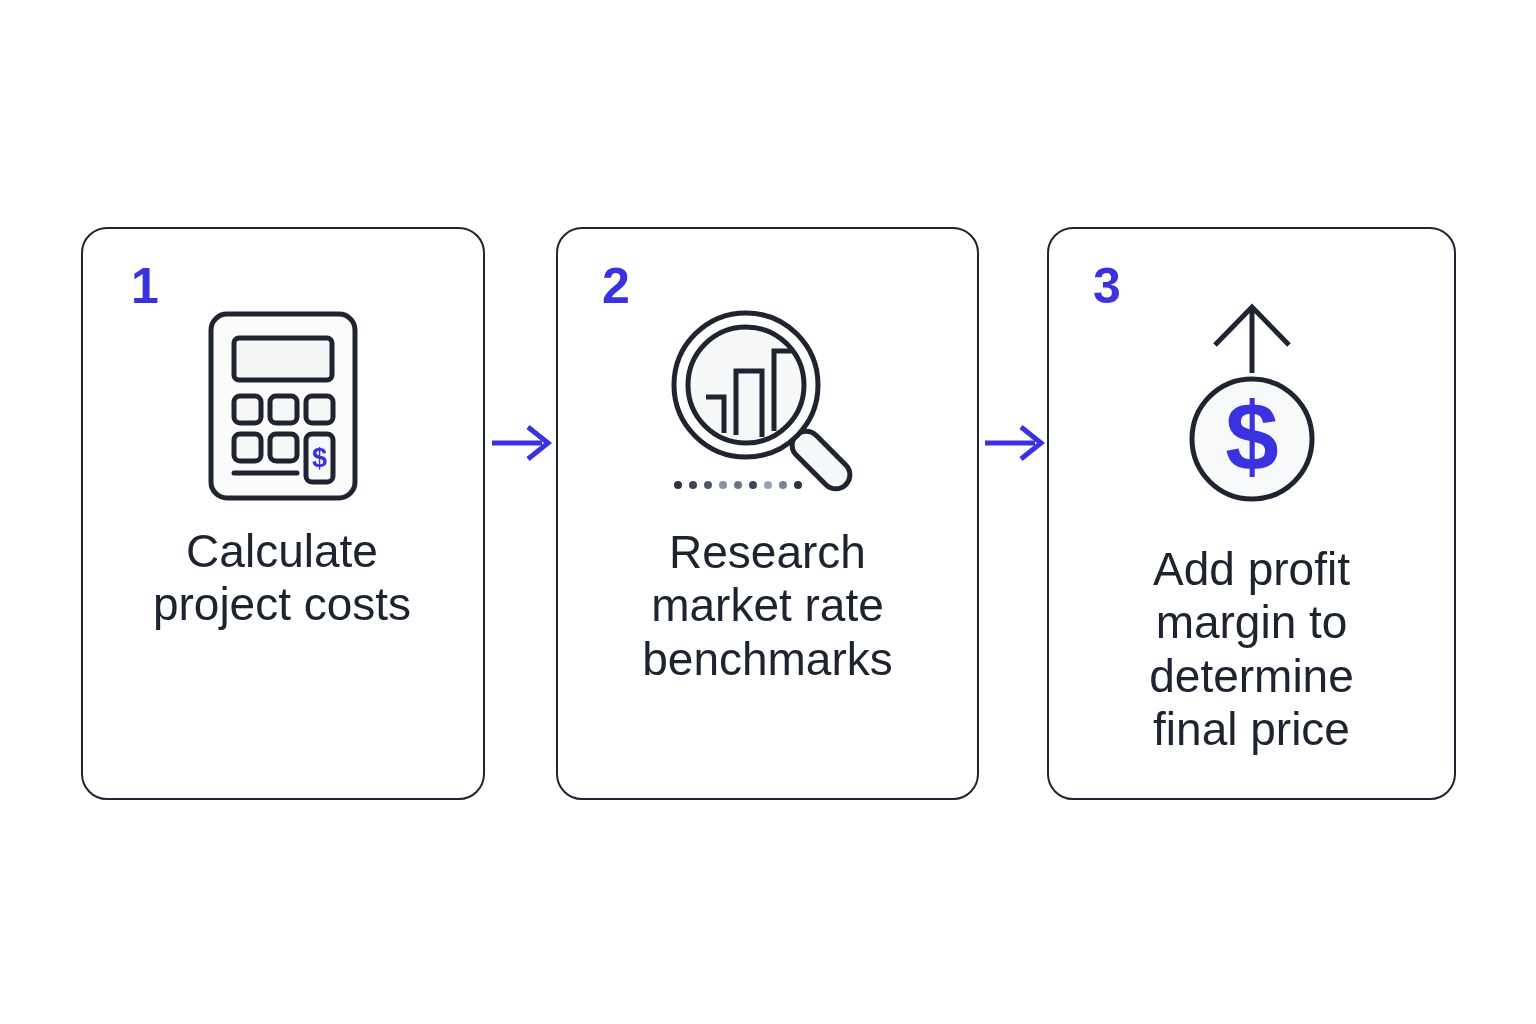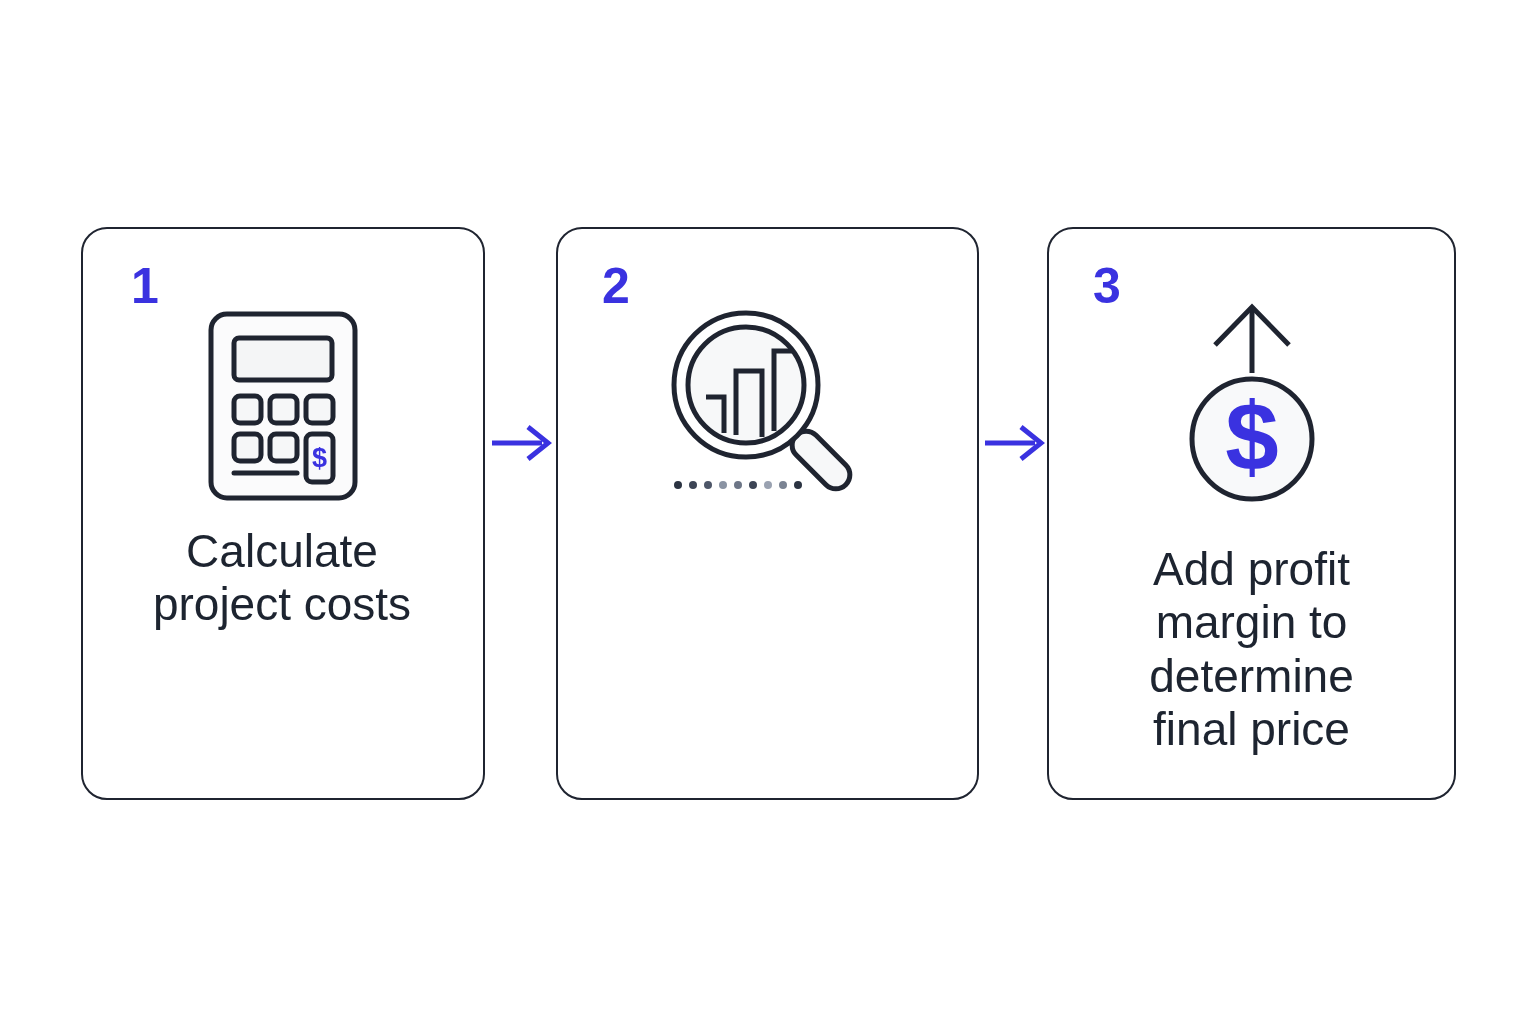--- a/index.html
+++ b/index.html
@@ -152,20 +152,23 @@
             <circle cx="65" cy="188" r="4" fill="#8a93a3"></circle>
             <circle cx="80" cy="188" r="4" fill="#6d7687"></circle>
             <circle cx="95" cy="188" r="4" fill="#3c4455"></circle>
             <circle cx="110" cy="188" r="4" fill="#9aa2b1"></circle>
             <circle cx="125" cy="188" r="4" fill="#7a8392"></circle>
             <circle cx="140" cy="188" r="4" fill="#2b3342"></circle>
           </g>
         </svg>
       </div>
 
+      <div class="card-label">Research
+market rate
+benchmarks</div>
     </div>
 
     <div class="connector" id="connector-2">
       <svg width="72" height="40" viewBox="0 0 72 40">
         <line x1="2" y1="20" x2="52" y2="20" stroke="#3a32e0" stroke-width="5" stroke-linecap="butt"></line>
         <polyline points="38,4 58,20 38,36" fill="none" stroke="#3a32e0" stroke-width="5" stroke-linecap="butt" stroke-linejoin="miter"></polyline>
       </svg>
     </div>
 
     <div class="card" id="card-3">

